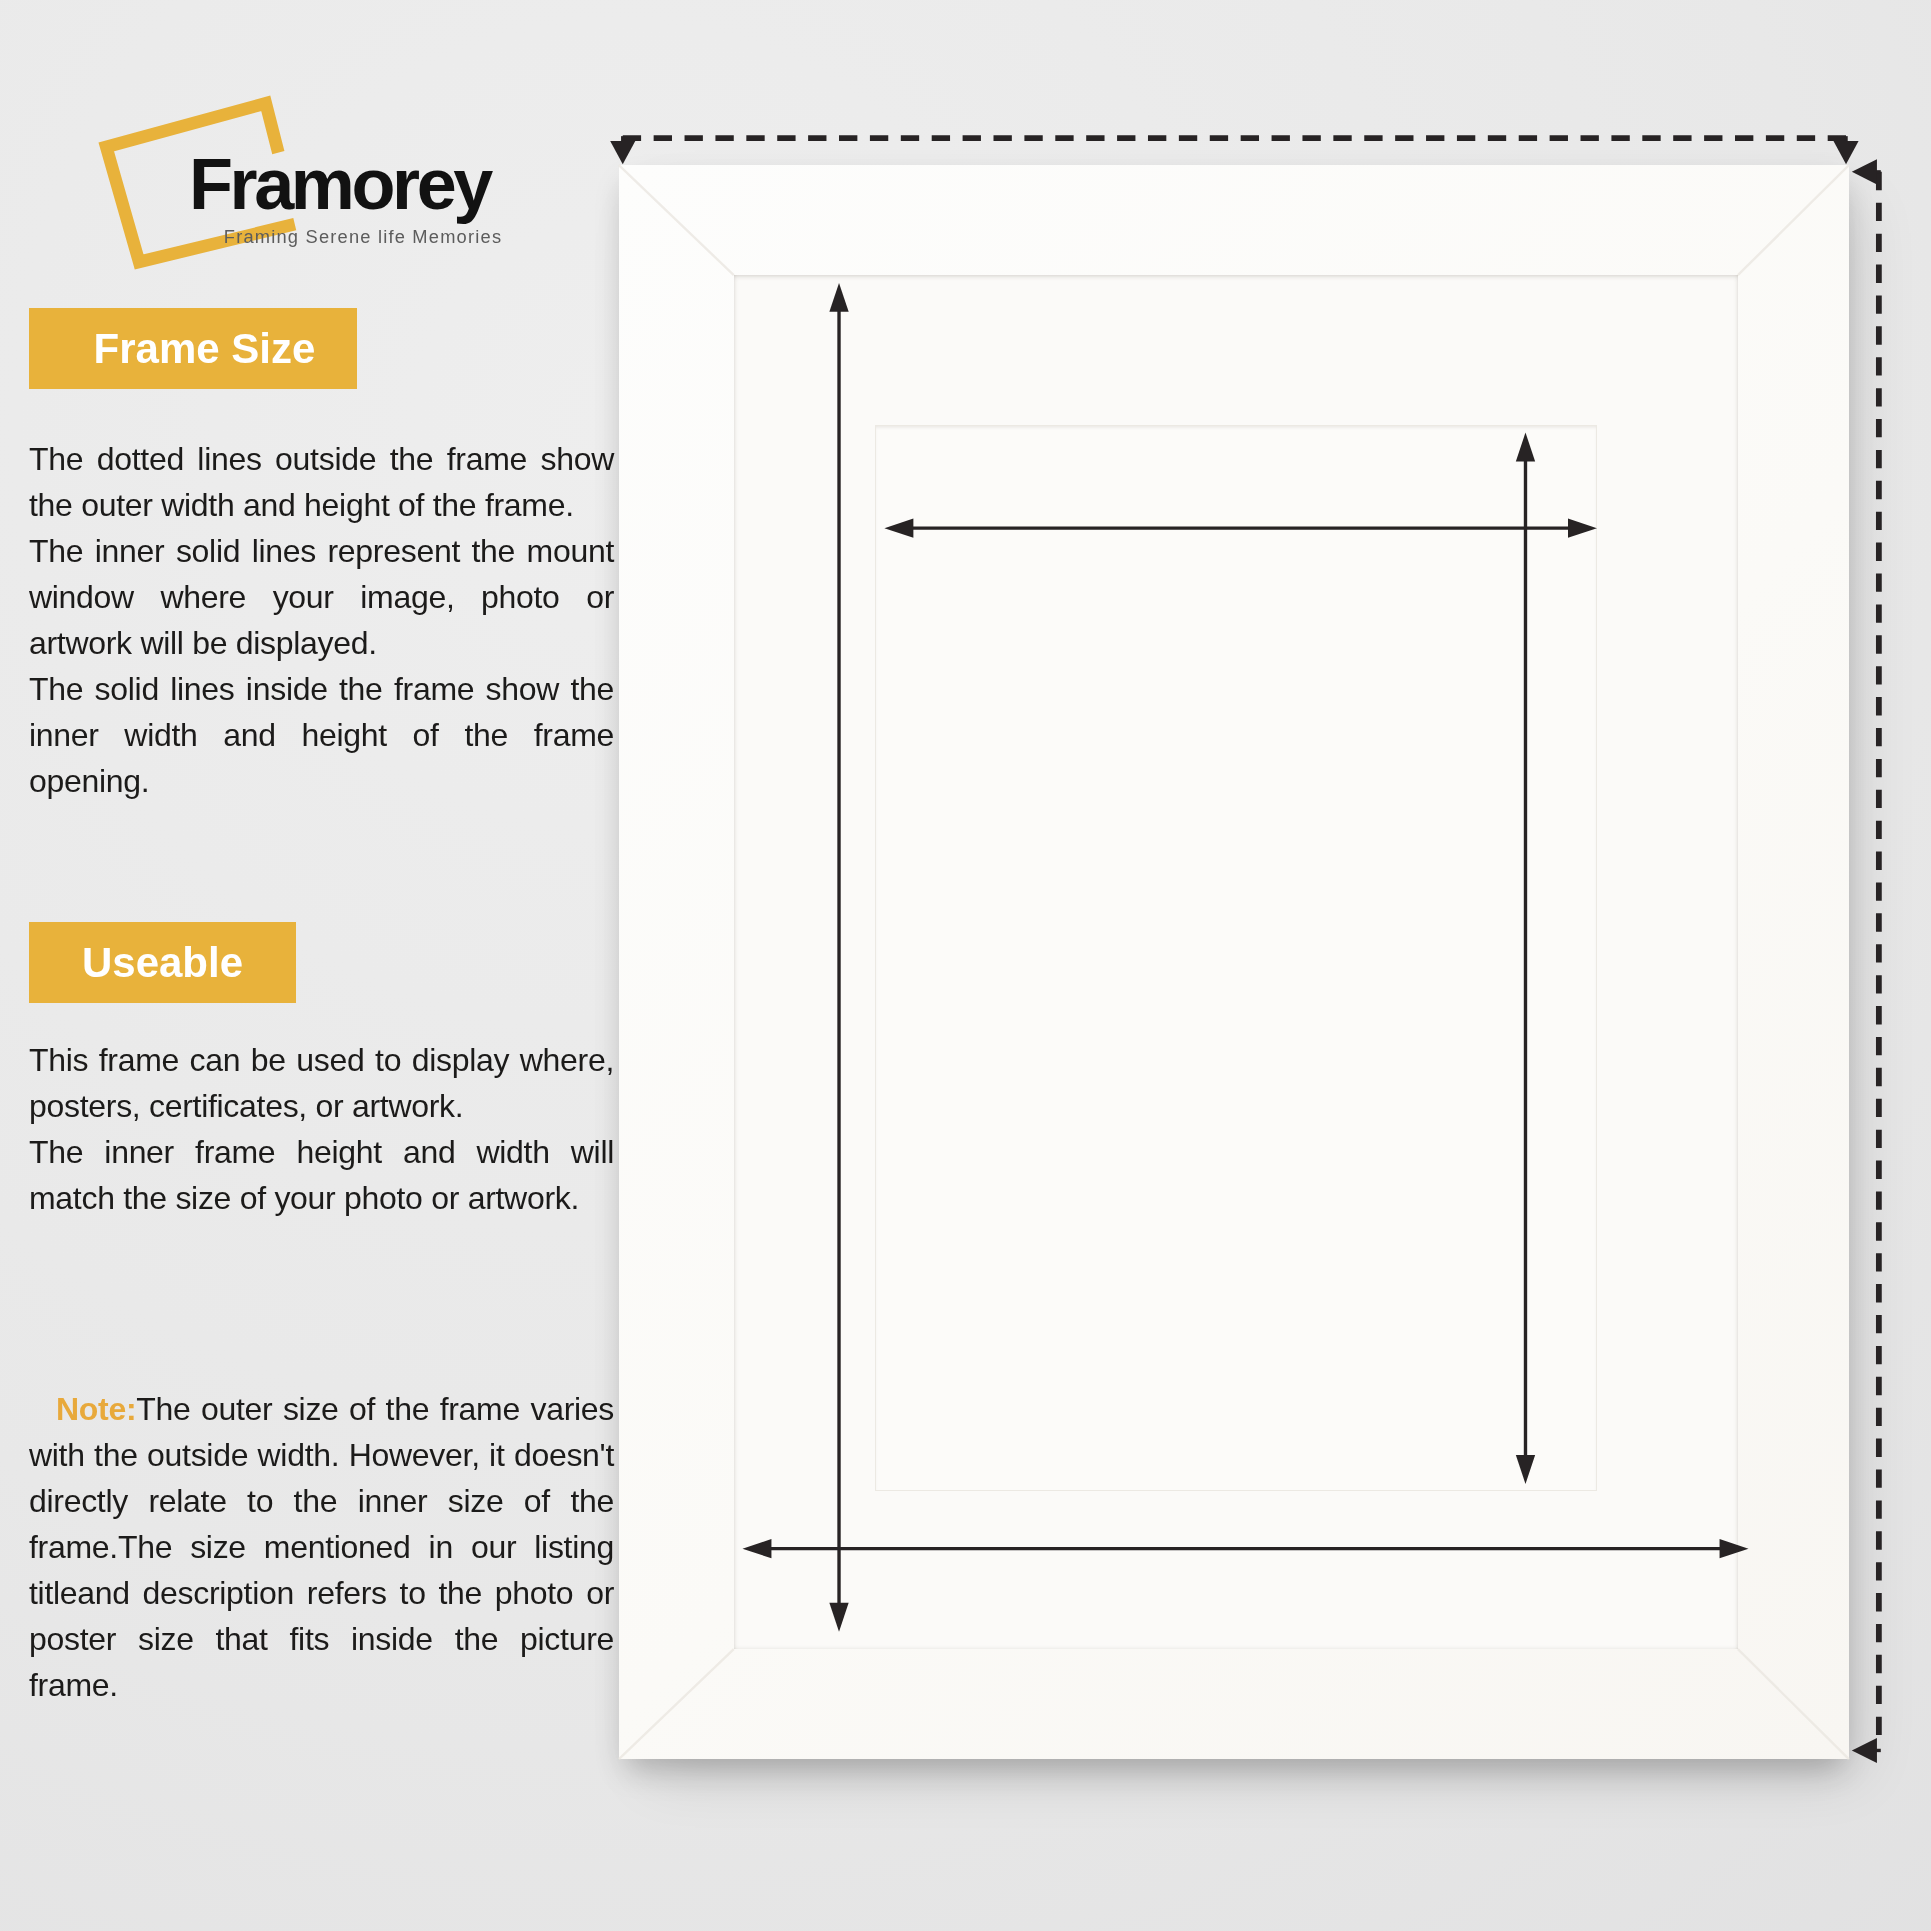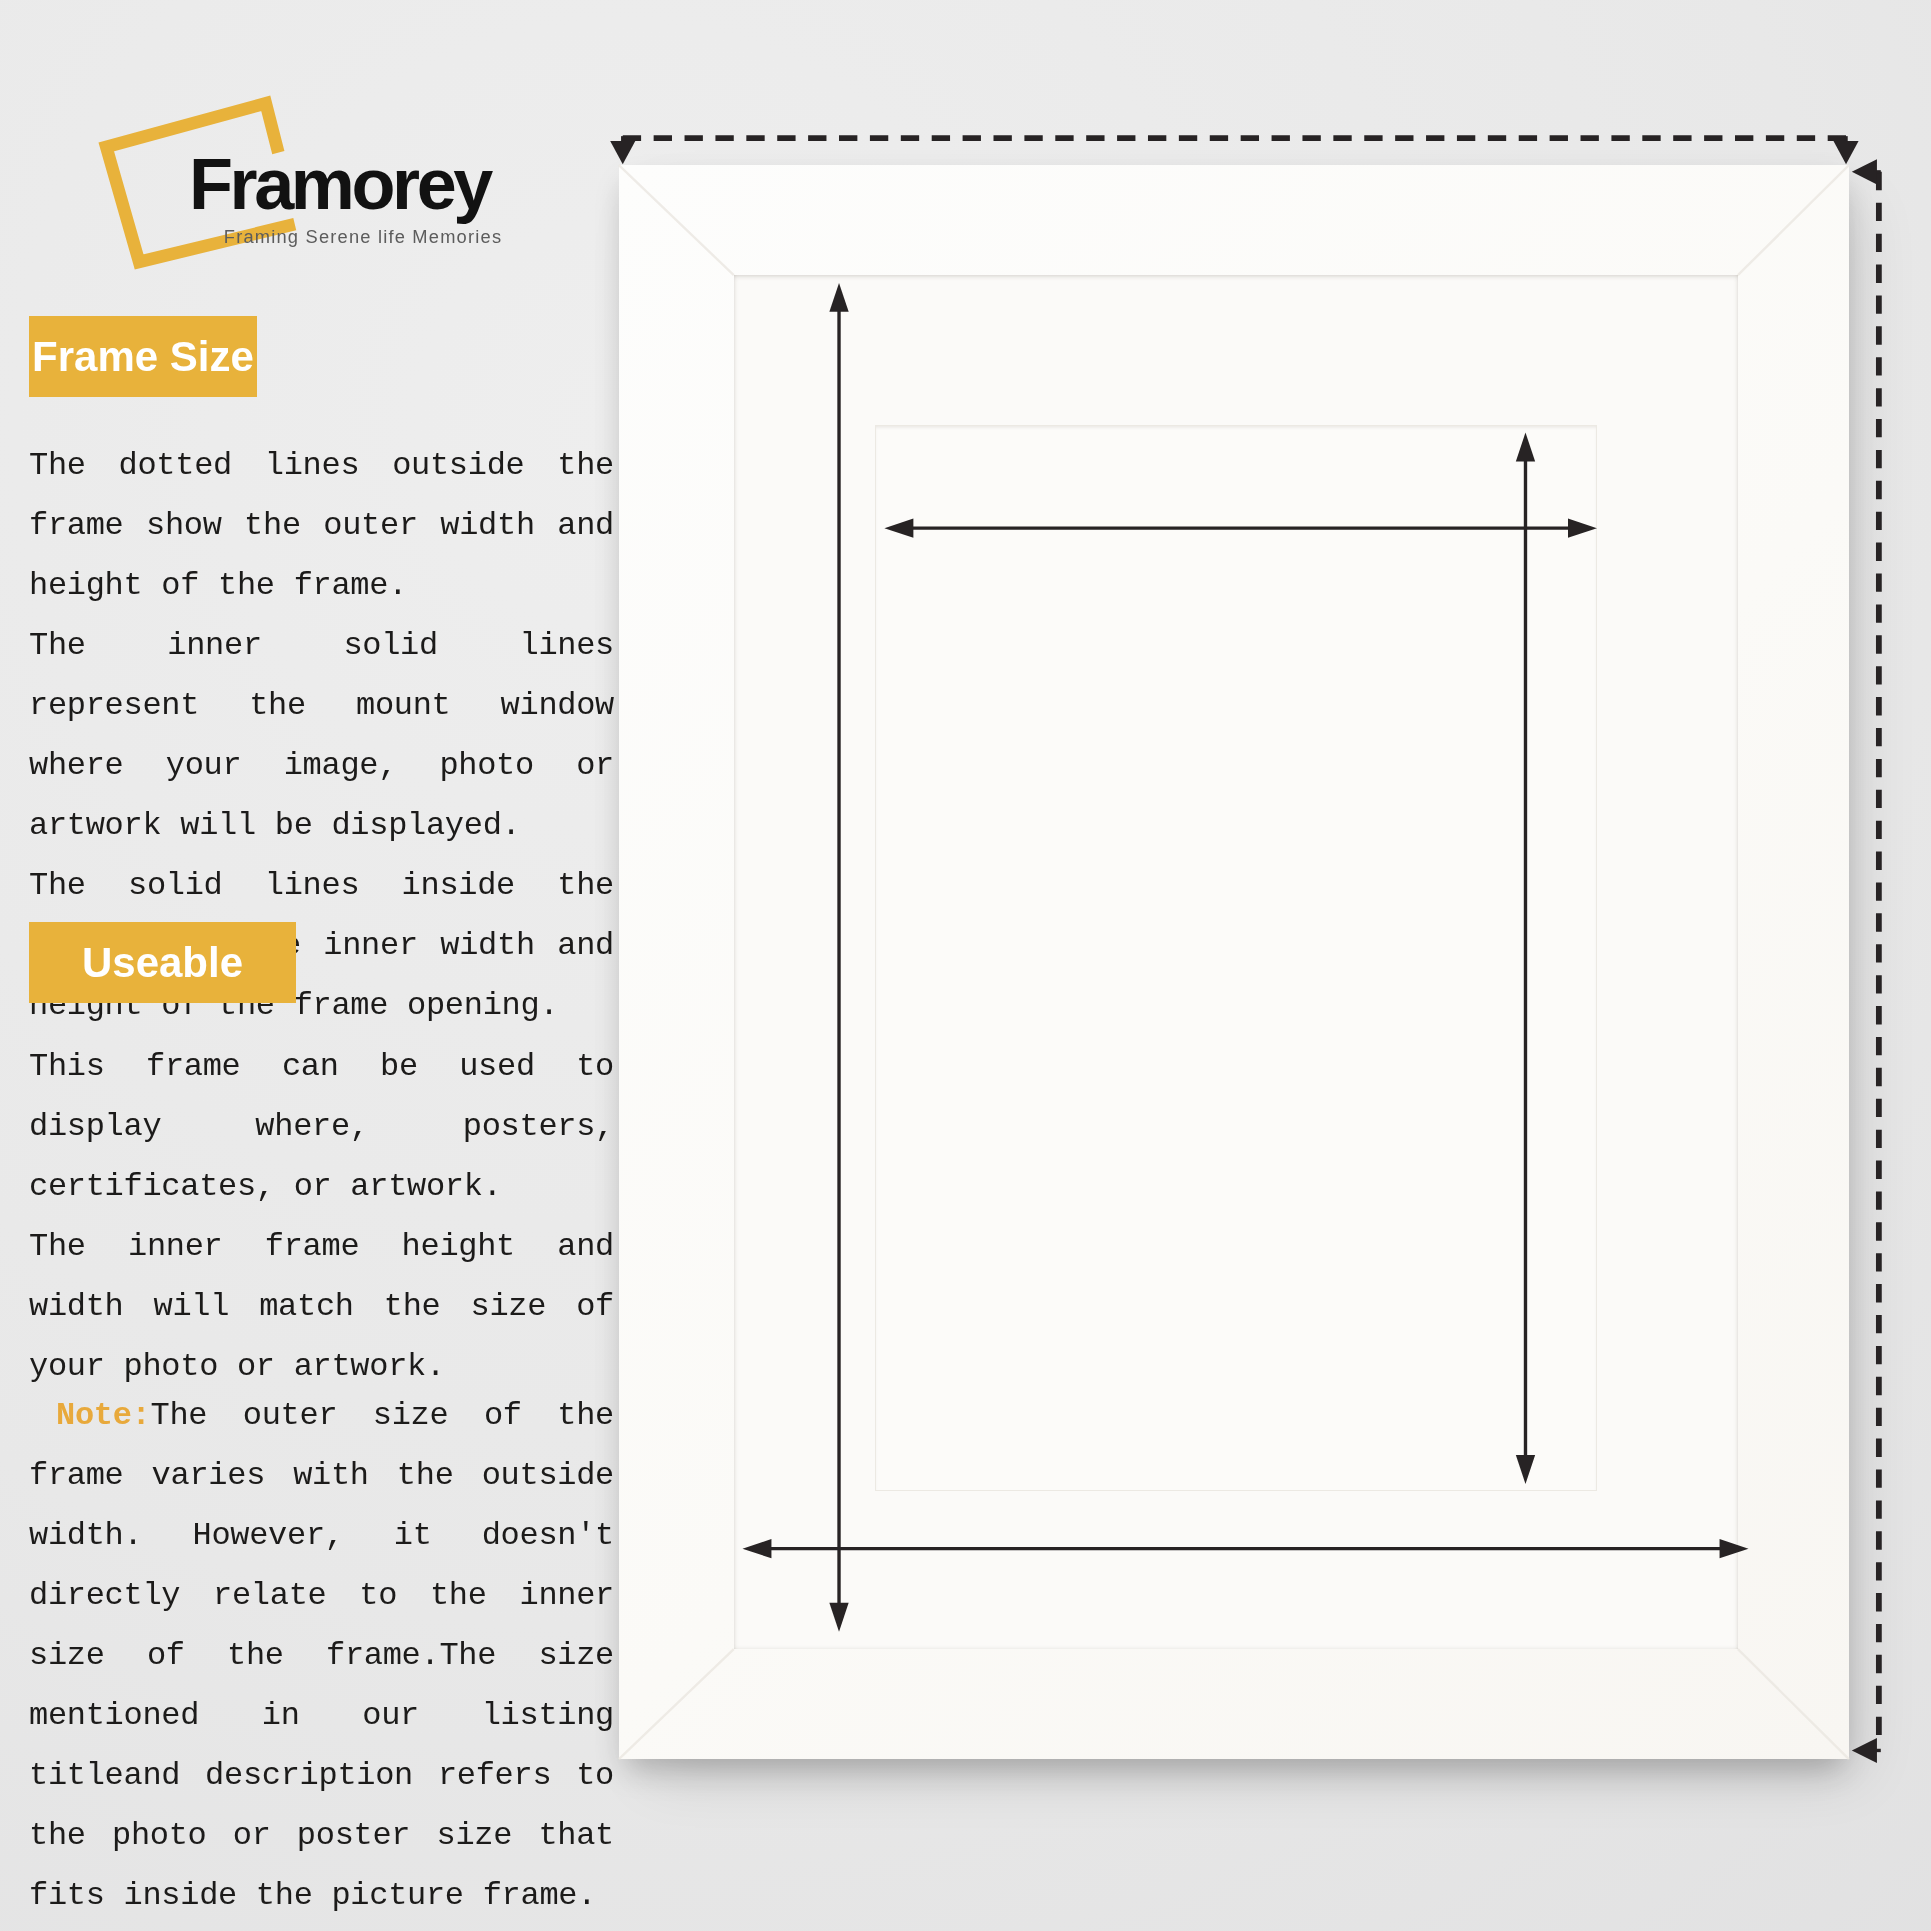--- a/index.html
+++ b/index.html
@@ -33,27 +33,26 @@
     font-size:18.3px;letter-spacing:1.2px;color:var(--tagline);
     text-align:center;white-space:nowrap;
   }
 
   
   .badge{
     position:absolute;left:29px;height:81px;line-height:81px;
     background:var(--accent);color:#FFFFFF;
     font-size:42px;font-weight:700;text-align:center;
   }
-  .badge-frame-size{top:316px;width:228px;}
+  .badge-frame-size{top:308px;width:305px;padding-left:23px;}
   .badge-useable{top:922px;width:267px;}
   .copy{
     position:absolute;left:29px;width:585px;
-    color:var(--ink);font-size:32px;line-height:60px;letter-spacing:-0.3px;
+    color:var(--ink);font-size:32px;line-height:46px;letter-spacing:-0.3px;
     text-align:justify;
-    font-family:Liberation Mono, monospace;
   }
   .copy p{margin:0;}
   .copy-frame-size{top:436px;}
   .copy-useable{top:1037px;}
   .note{top:1386px;}
   .note-label{color:var(--note-yellow);font-weight:700;margin-left:27px;}
 
   
   .frame{
     position:absolute;left:619px;top:165px;width:1230px;height:1594px;

